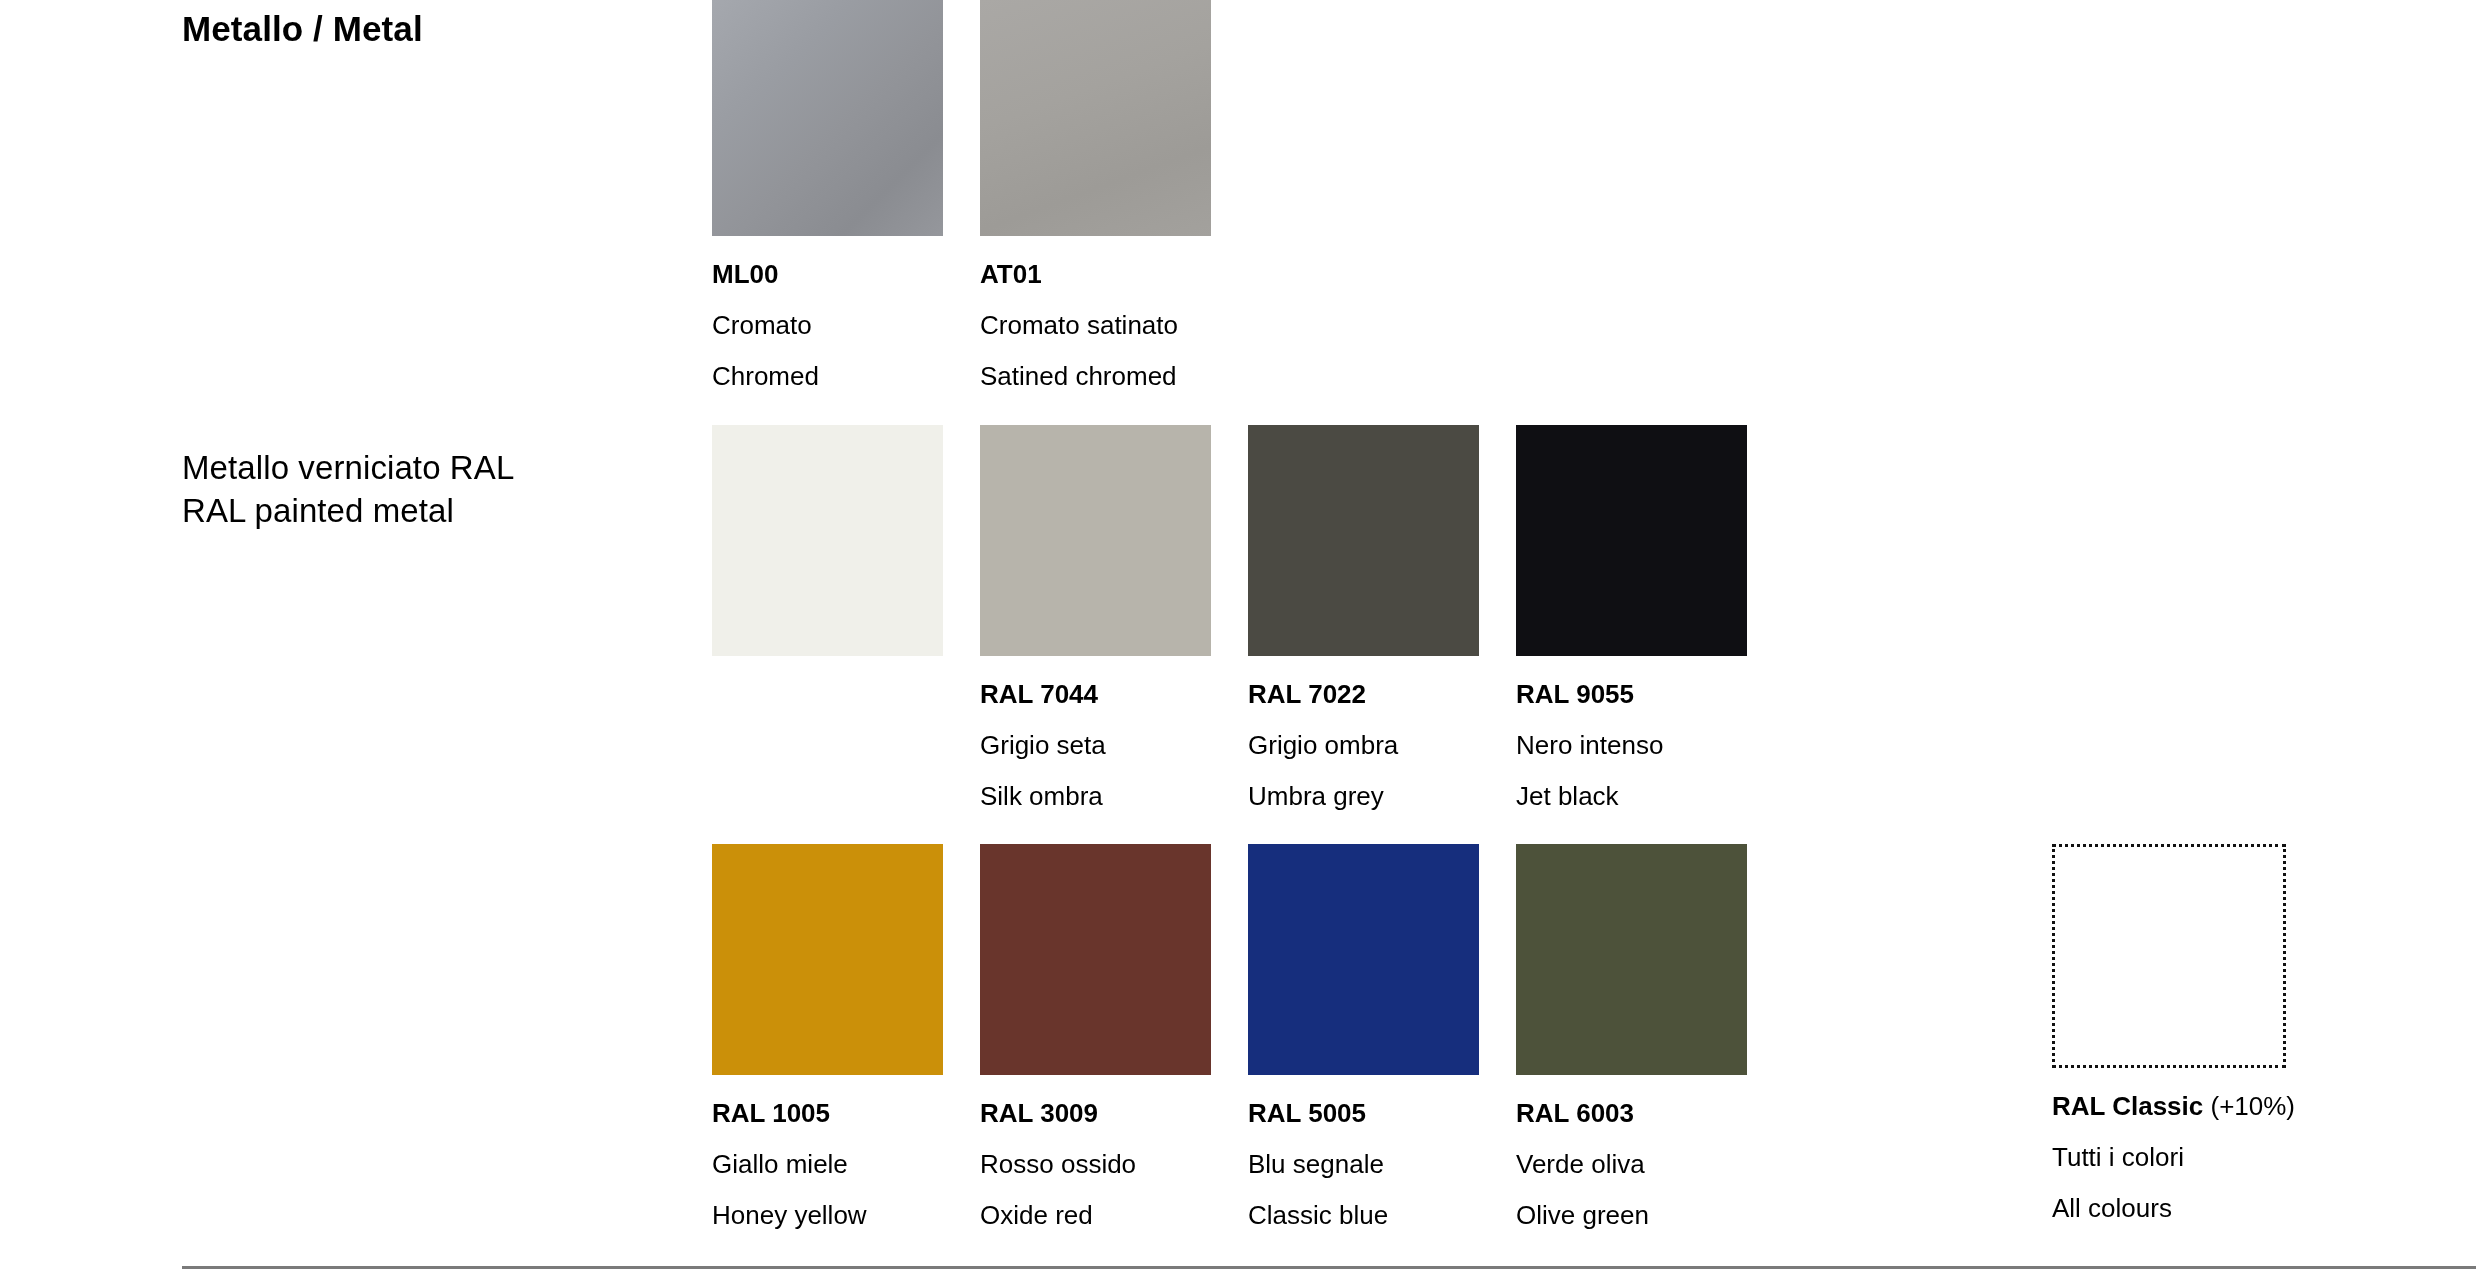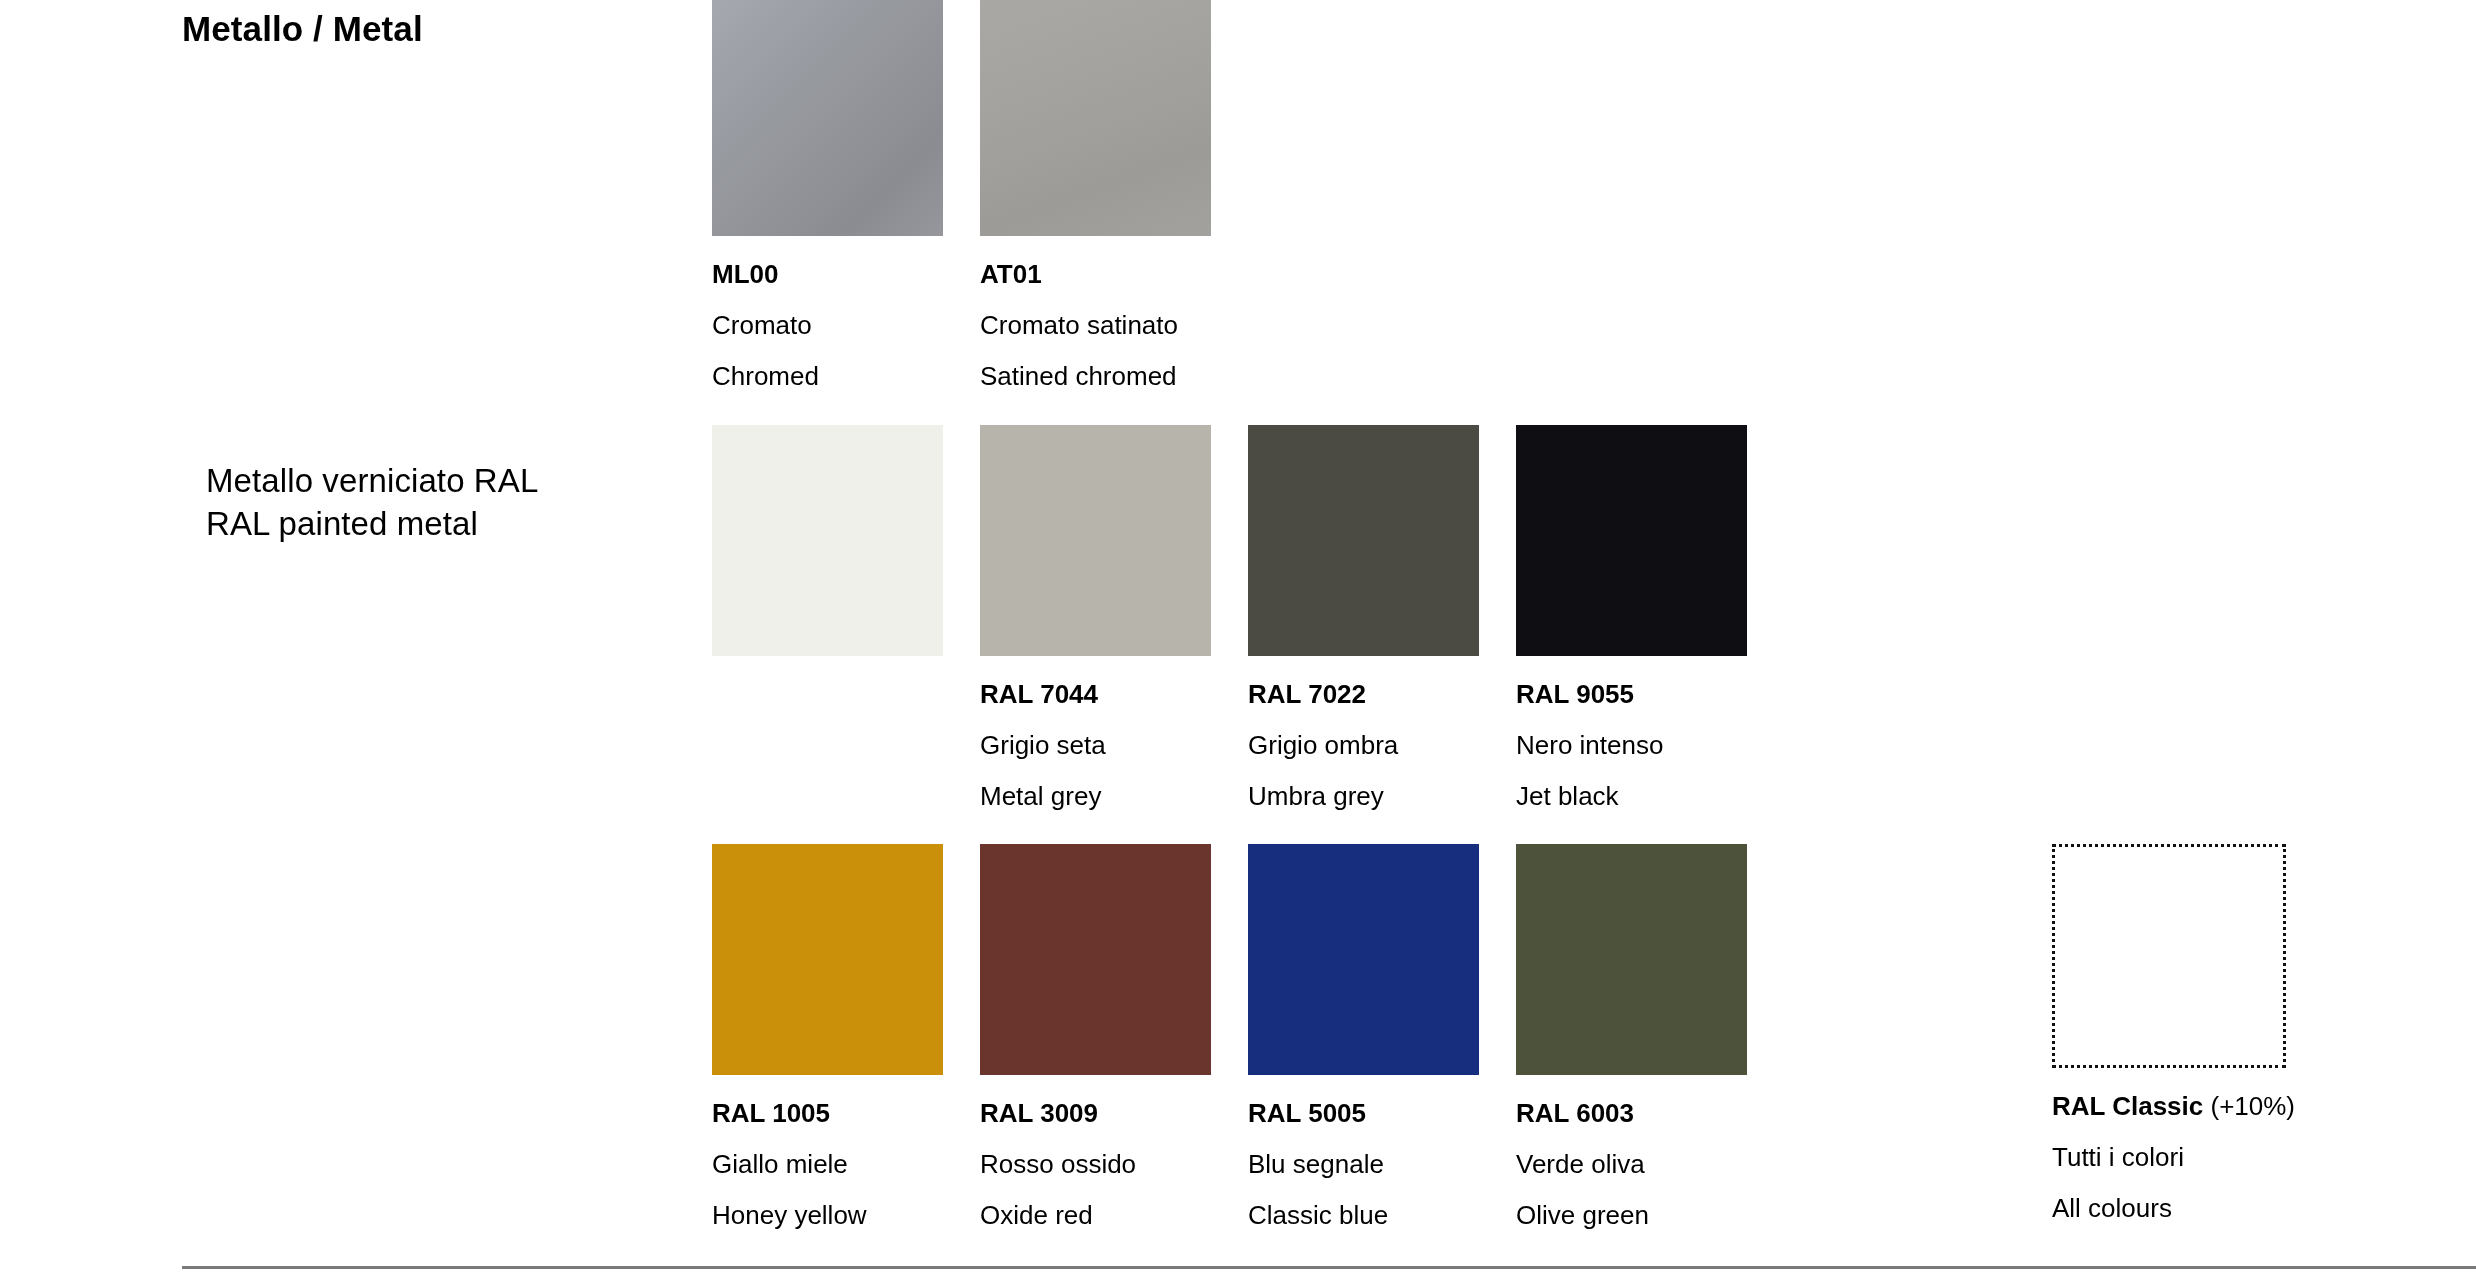--- a/index.html
+++ b/index.html
@@ -143,37 +143,37 @@
           <div class="cap-it">Cromato satinato</div>
           <div class="cap-en">Satined chromed</div>
         </div>
       </div>
 
     </div>
   </div>
 
   <div class="section" style="top:425px;">
 
-    <div class="section-label" style="top:34px;margin-left:24px;">
+    <div class="section-label" style="top:21px;">
       <span class="lbl-line">Metallo verniciato RAL</span>
       <span class="lbl-line">RAL painted metal</span>
     </div>
 
     <div class="swatch-row" style="top:0px;">
 
       <div class="swatch-cell">
         <div class="swatch-chip" style="background:#f0f0ea;"></div>
       </div>
 
       <div class="swatch-cell">
         <div class="swatch-chip" style="background:#b7b4ab;"></div>
         <div class="swatch-caption">
           <div class="cap-code">RAL 7044</div>
           <div class="cap-it">Grigio seta</div>
-          <div class="cap-en">Metal grey</div>
+          <div class="cap-en">Silk ombra</div>
         </div>
       </div>
 
       <div class="swatch-cell">
         <div class="swatch-chip" style="background:#4b4a43;"></div>
         <div class="swatch-caption">
           <div class="cap-code">RAL 7022</div>
           <div class="cap-it">Grigio ombra</div>
           <div class="cap-en">Umbra grey</div>
         </div>

